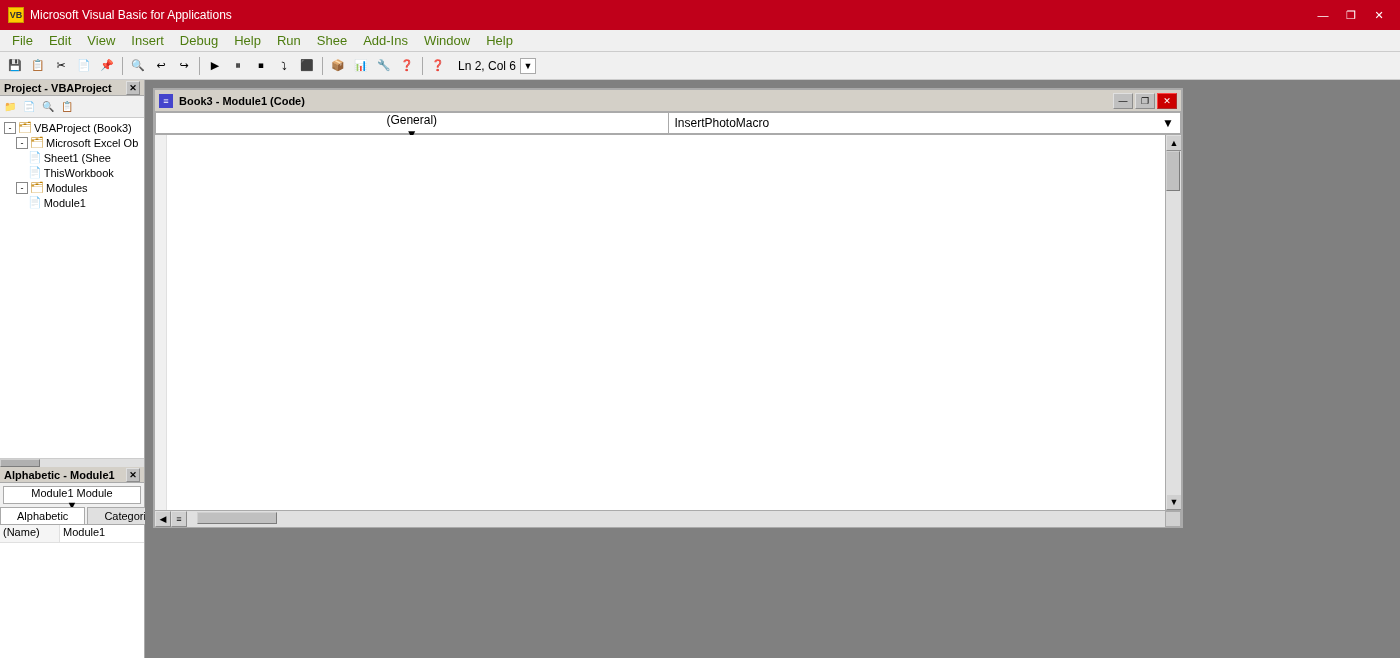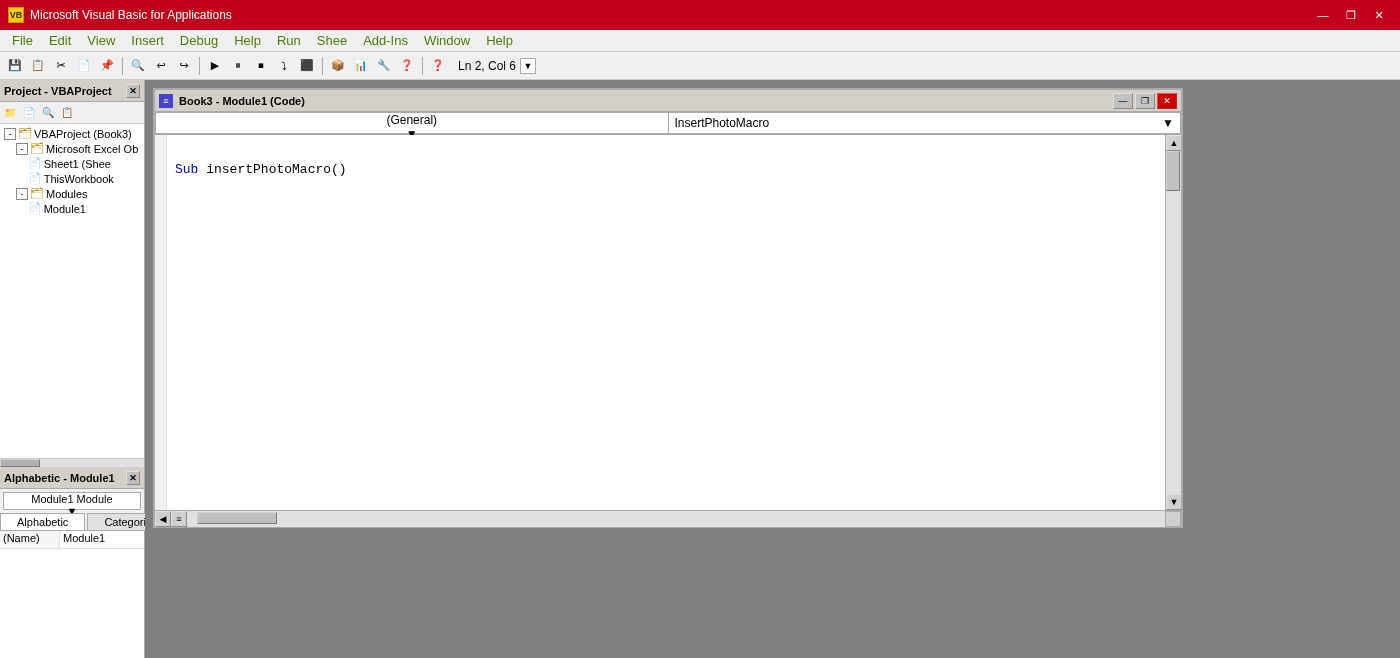--- a/index.html
+++ b/index.html
@@ -135,21 +135,21 @@
       background: #f0f0f0;
       border-right: 1px solid #aaa;
       display: flex;
       flex-direction: column;
     }
 
     
     .panel-header {
       background: #d4d0c8;
       border-bottom: 1px solid #aaa;
-      height: 22px;
+      height: 16px;
       display: flex;
       align-items: center;
       justify-content: space-between;
       padding: 0 4px;
       font-size: 11px;
       font-weight: bold;
     }
     .panel-header-title { font-size: 11px; }
     .panel-close {
       width: 14px;
@@ -622,24 +622,20 @@
         <div class="code-selector">
           <span>InsertPhotoMacro</span>
           <span>▼</span>
         </div>
       </div>
 
       <div class="code-body">
         <div class="code-gutter"></div>
         <div class="code-editor">
           <div class="code-line">&nbsp;</div>
-          <div class="code-line">
-            <span class="code-keyword">Sub</span>
-            <span> insertPhotoMacro()</span>
-          </div>
           <div class="code-line">&nbsp;</div>
         </div>
         <div class="code-scrollbar-v">
           <div class="sv-btn">▲</div>
           <div class="sv-track">
             <div class="sv-thumb"></div>
           </div>
           <div class="sv-btn">▼</div>
         </div>
       </div>

